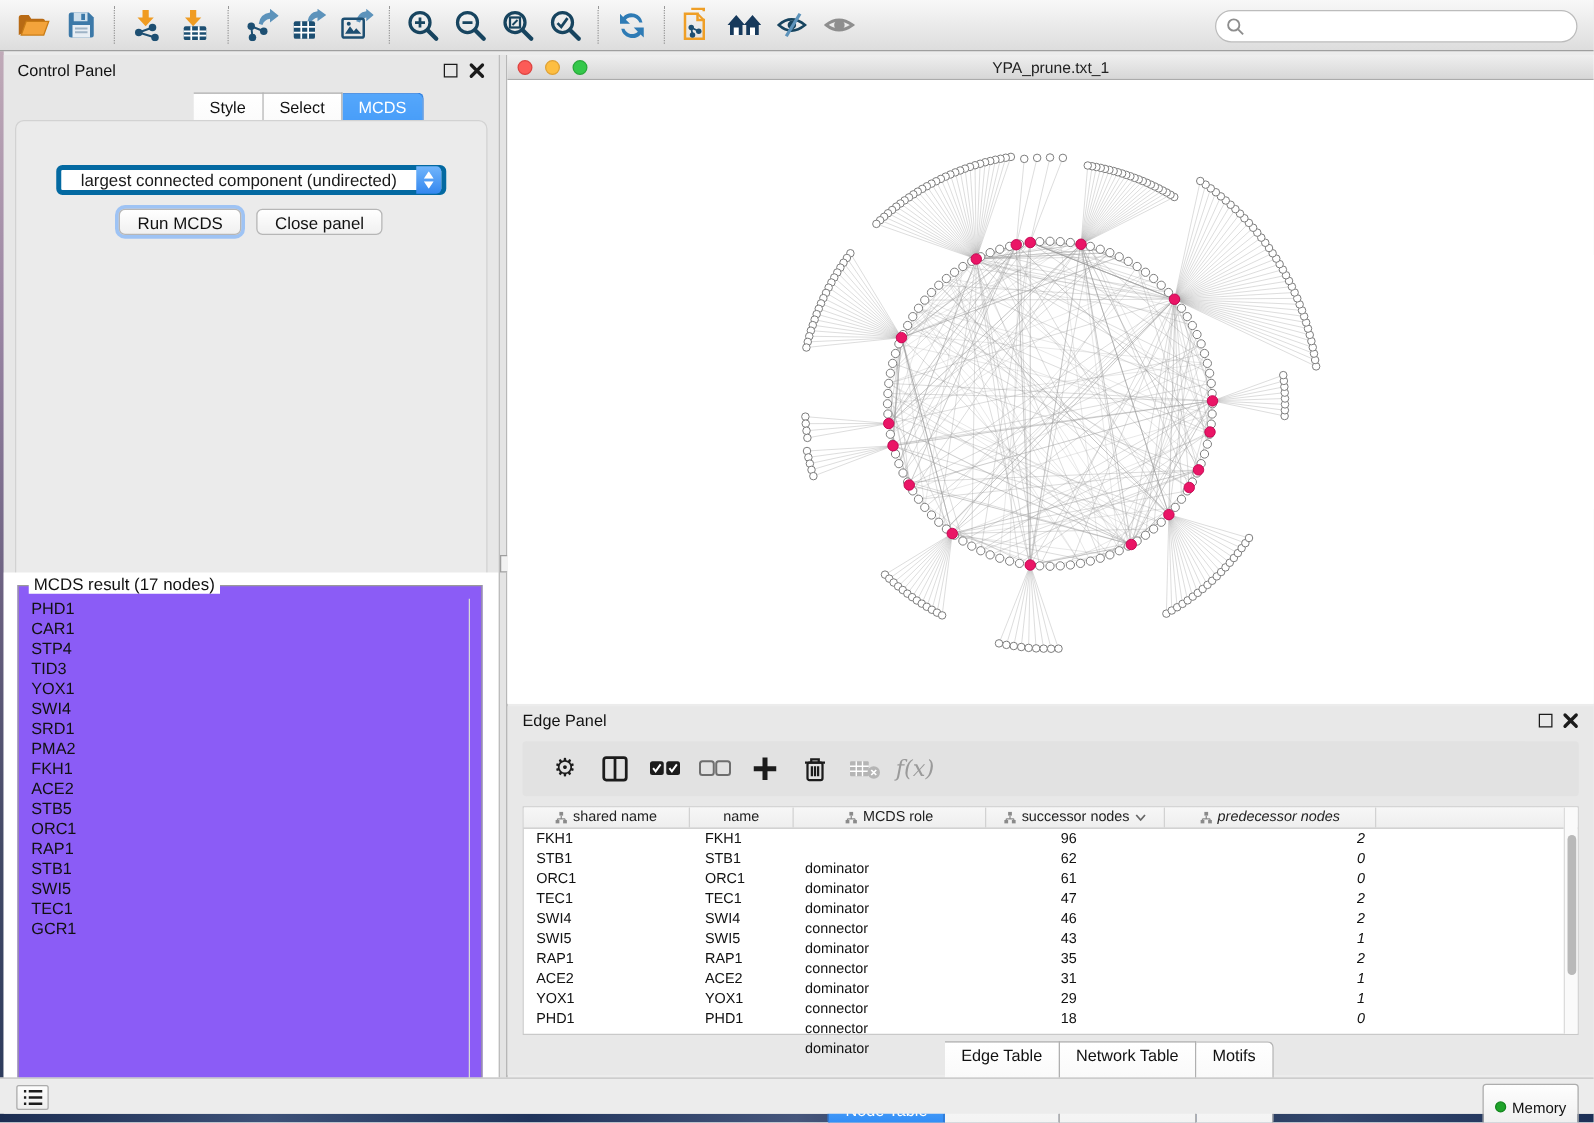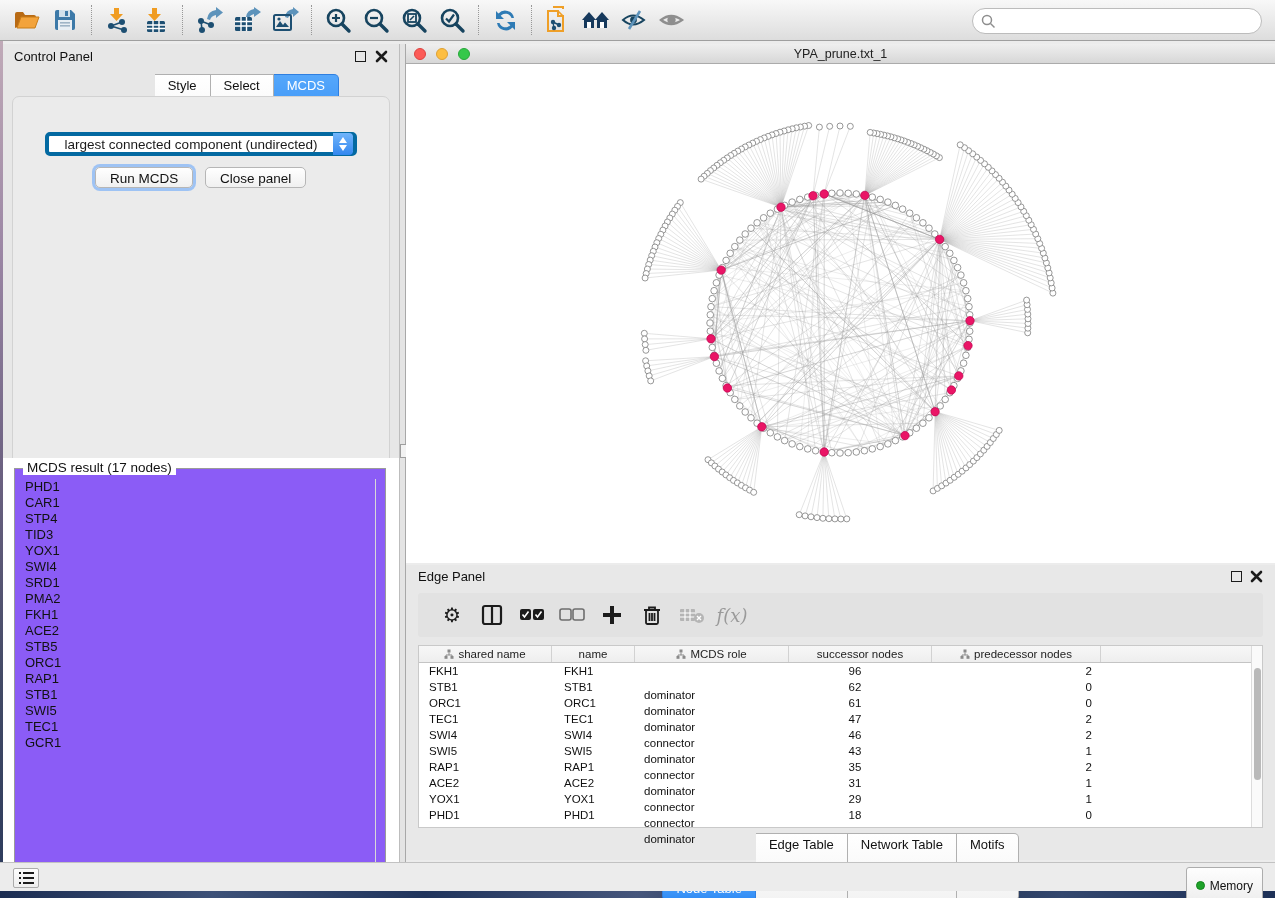--- a/index.html
+++ b/index.html
@@ -91,21 +91,21 @@
   .tp-icon { width:40px; height:30px; display:flex; align-items:center; justify-content:center; }
   .fx-label { font-family:"DejaVu Serif", serif; font-style:italic; font-size:18px; color:#9a9a9a; }
   .gear-glyph { font-size:20px; color:#1c1c1c; line-height:1; }
 
   .node-table { position:absolute; left:12px; top:80px; width:845px; height:183px; background:#fff;
     border:1px solid #c9c9c9; }
   .thead { display:flex; height:17px; background:linear-gradient(#f7f7f7,#eeeeee);
     border-bottom:1px solid #c4c4c4; font-size:11.5px; color:#222; }
   .th { display:flex; align-items:center; justify-content:center; gap:4px;
     border-right:1px solid #d2d2d2; height:100%; position:relative; }
-  .c0 { width:133px; } .c1 { width:83px; } .c2 { width:154px; } .c3 { width:143px;flex-direction:column; } .c4 { width:169px; }
+  .c0 { width:133px; } .c1 { width:83px; } .c2 { width:154px; } .c3 { width:143px; } .c4 { width:169px;font-style:italic; }
   .trow { display:flex; height:16px; font-size:11.5px; color:#111; align-items:center; }
   .tcell { overflow:hidden; white-space:nowrap; height:100%; line-height:16px; }
   .tcell.c0 { padding-left:10px; } .tcell.c1 { padding-left:12px; } .tcell.c2 { padding-left:9px;margin-top:47px; }
   .tcell.c3 { text-align:center; padding-right:11px; } .tcell.c4 { text-align:right; padding-right:9px; }
   .t-scroll { position:absolute; right:0; top:0; bottom:0; width:11px; border-left:1px solid #dcdcdc; background:#fafafa; }
   .t-thumb { position:absolute; left:1.5px; top:22px; width:7px; height:112px; background:#b9b9b9; border-radius:4px; }
   .tp-tabs { position:absolute; left:0; top:268px; width:100%; display:flex; justify-content:center; }
 
   
   .status-bar { position:absolute; left:0; top:862px; width:1275px; height:29px;

